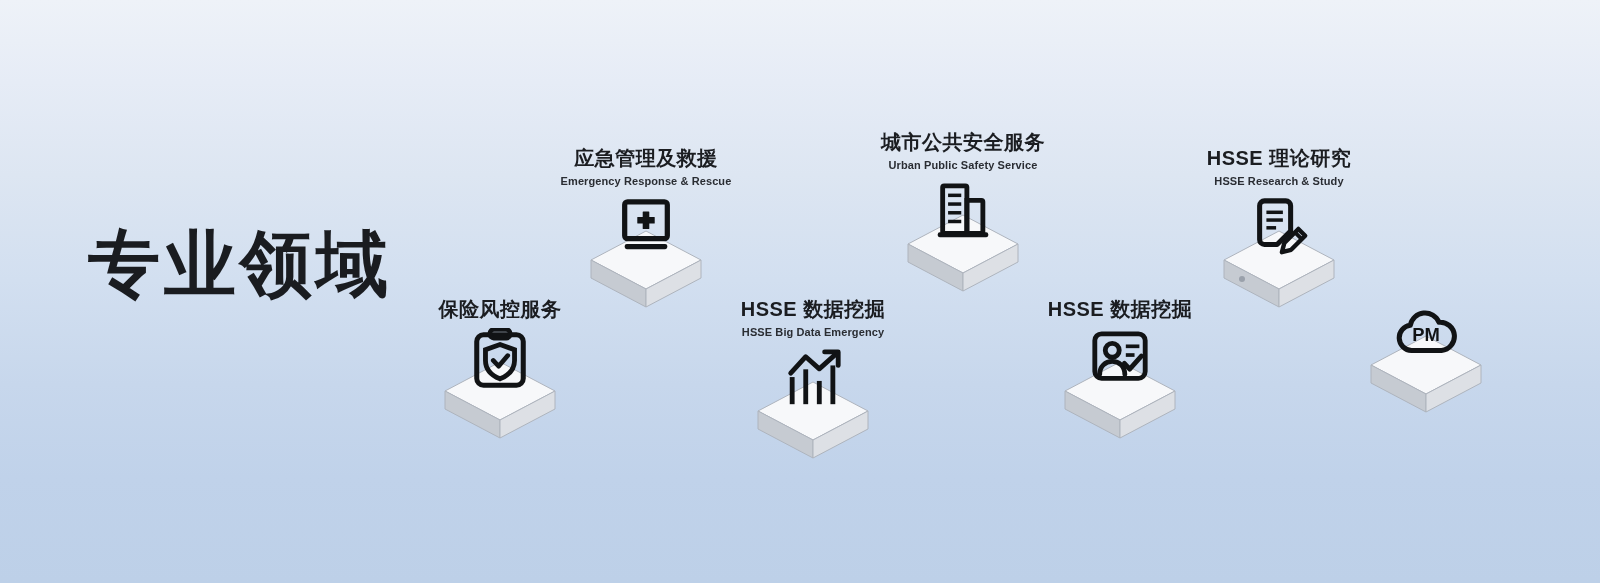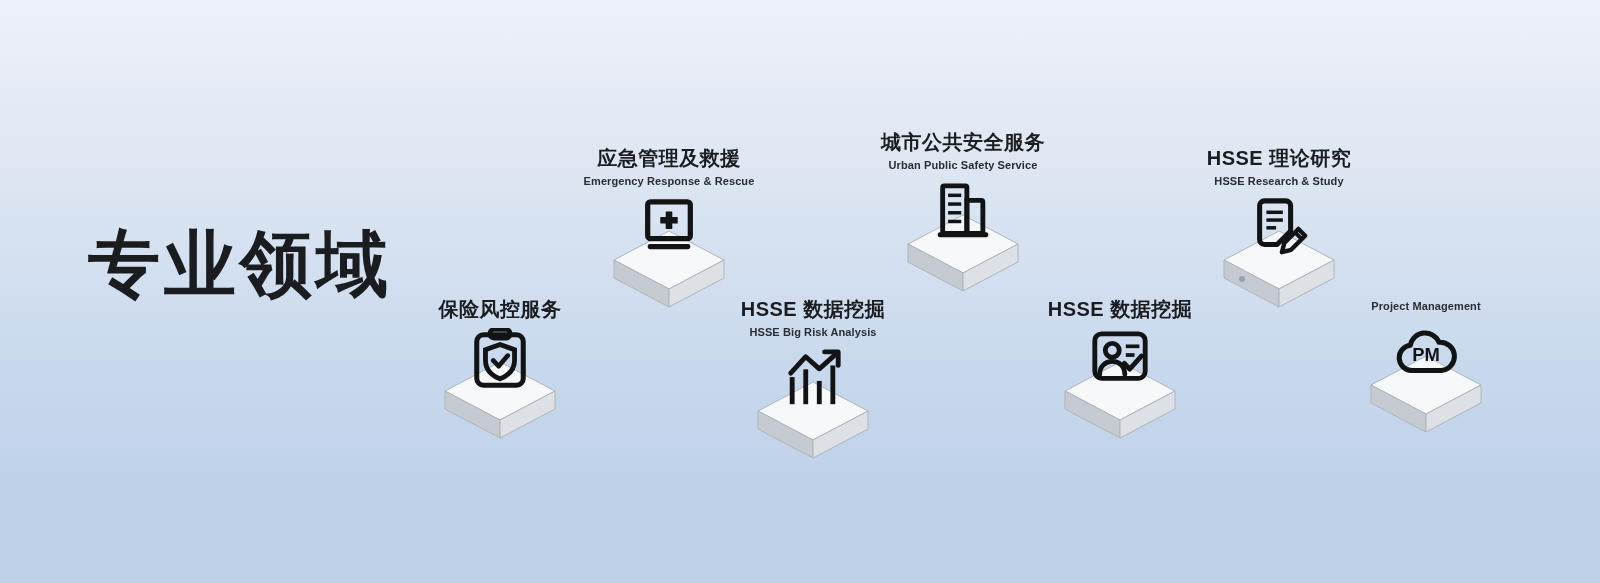--- a/index.html
+++ b/index.html
@@ -104,21 +104,21 @@
   }
 </style>
 </head>
 <body>
 
 <div id="stage">
 
   <div id="section-title">专业领域</div>
 
   <div id="items-layer">
-      <div class="domain-item" style="left: 669px; top: 145px;">
+      <div class="domain-item" style="left: 646px; top: 145px;">
         <div class="domain-label-cn">应急管理及救援</div>
         <div class="domain-label-en">Emergency Response &amp; Rescue</div>
         <div class="pedestal-wrap">
           <div class="pedestal">
   <svg viewBox="0 0 118 86" width="118" height="86">
     <polygon points="59,4 114,33 59,62 4,33" fill="#f7f8fa" stroke="#aeb4bd" stroke-width="1"></polygon>
     <polygon points="4,33 59,62 59,80 4,51" fill="#c6cbd2" stroke="#aeb4bd" stroke-width="1"></polygon>
     <polygon points="114,33 59,62 59,80 114,51" fill="#dde0e5" stroke="#aeb4bd" stroke-width="1"></polygon>
 
   </svg>
@@ -181,21 +181,21 @@
           </div>
           <div class="glyph">
             <svg viewBox="0 0 64 64">
               <use href="#sym-clipboard-shield-check-icon"></use>
             </svg>
           </div>
         </div>
       </div>
       <div class="domain-item" style="left: 813px; top: 296px;">
         <div class="domain-label-cn">HSSE 数据挖掘</div>
-        <div class="domain-label-en">HSSE Big Risk Analysis</div>
+        <div class="domain-label-en">HSSE Big Data Emergency</div>
         <div class="pedestal-wrap">
           <div class="pedestal">
   <svg viewBox="0 0 118 86" width="118" height="86">
     <polygon points="59,4 114,33 59,62 4,33" fill="#f7f8fa" stroke="#aeb4bd" stroke-width="1"></polygon>
     <polygon points="4,33 59,62 59,80 4,51" fill="#c6cbd2" stroke="#aeb4bd" stroke-width="1"></polygon>
     <polygon points="114,33 59,62 59,80 114,51" fill="#dde0e5" stroke="#aeb4bd" stroke-width="1"></polygon>
 
   </svg>
           </div>
           <div class="glyph">
@@ -217,21 +217,20 @@
   </svg>
           </div>
           <div class="glyph">
             <svg viewBox="0 0 64 64">
               <use href="#sym-person-id-card-check-icon"></use>
             </svg>
           </div>
         </div>
       </div>
       <div class="domain-item" style="left: 1426px; top: 296px;">
-        <div class="domain-label-en">Project Management</div>
         <div class="pedestal-wrap">
           <div class="pedestal">
   <svg viewBox="0 0 118 86" width="118" height="86">
     <polygon points="59,4 114,33 59,62 4,33" fill="#f7f8fa" stroke="#aeb4bd" stroke-width="1"></polygon>
     <polygon points="4,33 59,62 59,80 4,51" fill="#c6cbd2" stroke="#aeb4bd" stroke-width="1"></polygon>
     <polygon points="114,33 59,62 59,80 114,51" fill="#dde0e5" stroke="#aeb4bd" stroke-width="1"></polygon>
 
   </svg>
           </div>
           <div class="glyph">

